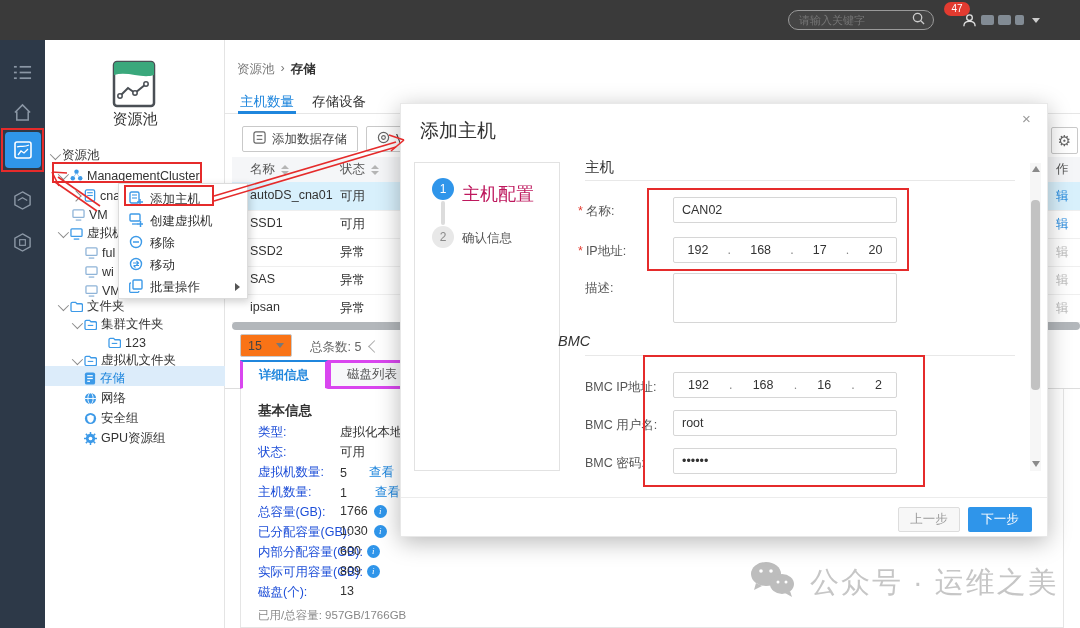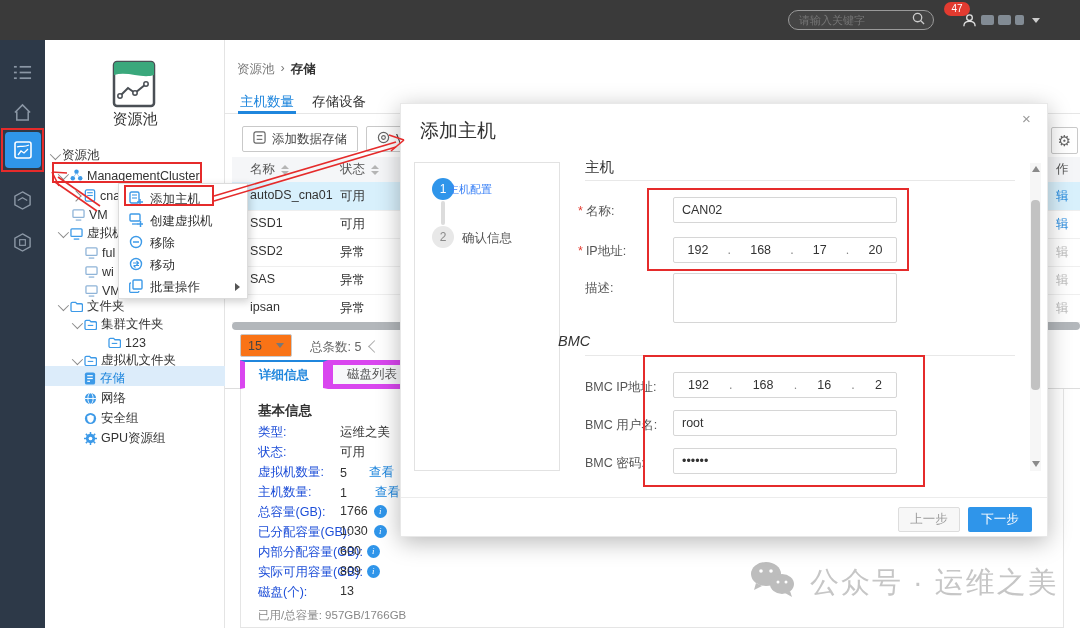--- a/index.html
+++ b/index.html
@@ -54,42 +54,42 @@
   .sortico .dn{border-top:4px solid #b5b5b5;}
   .trowd{left:232px;width:848px;height:28px;border-bottom:1px solid #efefef;font-size:12.5px;color:#333;}
   .trowd.selrow{background:#d8f0fc;}
   .tcell{position:absolute;top:6px;}
   .act-on{color:#1f86dd;}
   .act-off{color:#b9b9b9;}
   .hthumb{left:232px;top:322px;width:848px;height:8px;background:#b3b7bb;border-radius:4px;}
   .pagesel{left:240px;top:334px;width:52px;height:23px;border:1px solid #c9c9c9;border-radius:2px;display:flex;align-items:center;justify-content:space-between;padding:0 7px;box-sizing:border-box;font-size:12.5px;color:#444;background:#f97316;}
   .totaltxt{left:310px;top:339px;font-size:12.5px;color:#666;}
   .pchev{left:370px;top:342px;width:8px;height:8px;border-left:1.5px solid #aaa;border-bottom:1.5px solid #aaa;transform:rotate(45deg);}
-  .dtab{top:360px;height:29px;border:5px solid #d946ef;box-sizing:border-box;display:flex;align-items:center;justify-content:center;font-size:12.5px;}
+  .dtab{top:360px;height:29px;border:3px solid #d946ef;box-sizing:border-box;display:flex;align-items:center;justify-content:center;font-size:12.5px;}
   .dtab.active{background:#fff;color:#1f86dd;border-top:2px solid #1f86dd;border-bottom:1px solid #fff;font-weight:bold;}
   .dtab.idle{background:#f7f8fa;color:#555;}
   .dtabs-line{left:225px;top:388px;width:855px;height:1px;background:#ddd;}
   .dpanel{left:240px;top:389px;width:824px;height:239px;background:#fff;border:1px solid #e5e5e5;border-top:none;box-sizing:border-box;}
   .bi-title{left:258px;top:402px;font-size:13.5px;font-weight:bold;color:#333;}
   .birow{left:258px;width:200px;font-size:12.5px;color:#1d4ed8;}
   .bival{left:340px;font-size:12.5px;color:#333;display:flex;align-items:center;gap:6px;}
   .bilink{color:#1f86dd;}
   .infoico{width:13px;height:13px;background:#2f95ea;color:#fff;border-radius:50%;font-size:9px;line-height:13px;text-align:center;font-style:italic;font-family:"Liberation Serif",serif;}
   .usage{left:258px;top:608px;font-size:11.5px;color:#888;}
   
   .wm{left:748px;top:560px;display:flex;align-items:center;gap:14px;color:#c6c6c6;font-size:29px;letter-spacing:2px;z-index:2;}
   
   .modal{left:400px;top:103px;width:648px;height:434px;background:#fff;box-shadow:0 5px 22px rgba(0,0,0,.28);border:1px solid #e8e8e8;box-sizing:border-box;z-index:10;}
   .mclose{left:1022px;top:110px;font-size:15px;color:#999;z-index:11;}
   .mtitle{left:420px;top:118px;font-size:19px;color:#333;z-index:11;}
   .stepbox{left:414px;top:162px;width:146px;height:309px;border:1px solid #e2e2e2;box-sizing:border-box;z-index:11;}
   .stepc{width:22px;height:22px;border-radius:50%;text-align:center;line-height:22px;font-size:12px;z-index:11;}
   .step1c{left:432px;top:178px;background:#2f95ea;color:#fff;}
   .step2c{left:432px;top:226px;background:#e8e8e8;color:#8a8a8a;}
-  .stepl1{left:448px;top:182px;font-size:11px;color:#3b82f6;z-index:11;}
+  .stepl1{left:462px;top:182px;font-size:18px;color:#be185d;z-index:11;}
   .stepl2{left:462px;top:230px;font-size:12.5px;color:#555;z-index:11;}
   .stepline{left:441px;top:201px;width:4px;height:24px;background:#dcdcdc;border-radius:2px;z-index:11;}
   .msection{font-size:14.5px;color:#333;z-index:11;}
   .mhr{width:430px;height:1px;background:#e8e8e8;z-index:11;}
   .mlabel{font-size:12.5px;color:#555;z-index:11;}
   .req{color:#e23b30;margin-right:3px;}
   .minput{width:224px;height:26px;border:1px solid #d6d6d6;border-radius:2px;background:#fff;box-sizing:border-box;display:flex;align-items:center;padding:0 8px;font-size:12.5px;color:#333;z-index:11;}
   .ipbox{justify-content:space-around;padding:0 4px;}
   .ipbox span{color:#333;}
   .ipbox .dot{color:#888;}
@@ -444,21 +444,21 @@
   <div class="abs pchev" style="z-index:2;"></div>
 
   <div class="abs dtab active" style="left:240px;width:88px;z-index:2;">详细信息</div>
   <div class="abs dtab idle" style="left:328px;width:88px;z-index:2;">磁盘列表</div>
   <div class="abs dtabs-line" style="z-index:1;"></div>
   <div class="abs dpanel" style="z-index:1;"></div>
 
   <div class="abs bi-title" style="z-index:2;">基本信息</div>
 
   <div class="abs birow" style="top:424px;z-index:2;">类型:</div>
-  <div class="abs bival" style="top:424px;z-index:2;">运维之美</div>
+  <div class="abs bival" style="top:424px;z-index:2;">虚拟化本地</div>
   <div class="abs birow" style="top:444px;z-index:2;">状态:</div>
   <div class="abs bival" style="top:444px;z-index:2;">可用</div>
   <div class="abs birow" style="top:464px;z-index:2;">虚拟机数量:</div>
   <div class="abs bival" style="top:464px;z-index:2;">
     <span>5</span>
     <span class="bilink" style="margin-left:16px;">查看</span>
   </div>
   <div class="abs birow" style="top:484px;z-index:2;">主机数量:</div>
   <div class="abs bival" style="top:484px;z-index:2;">
     <span>1</span>

